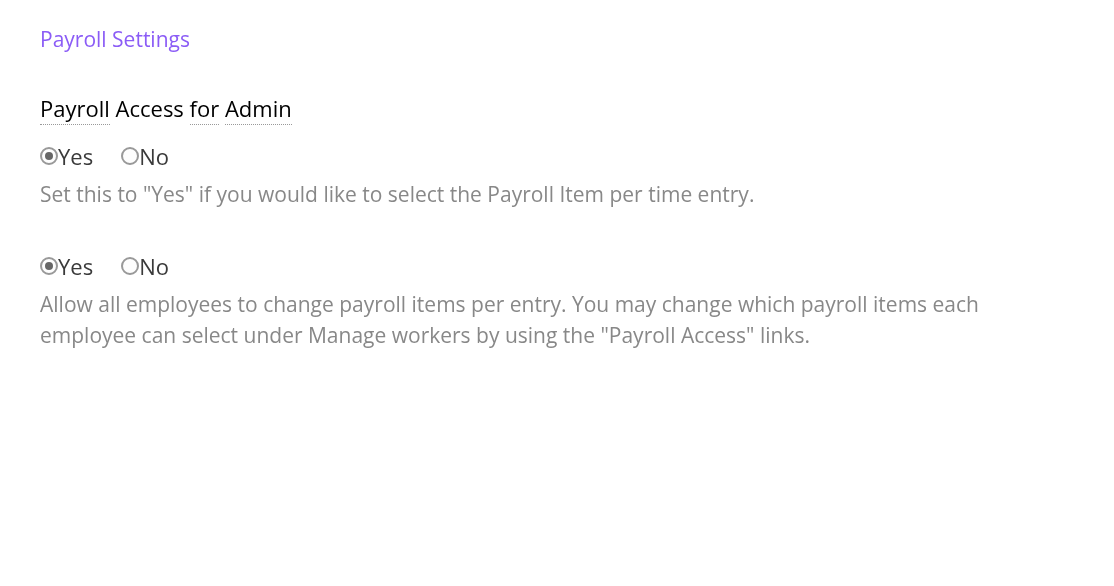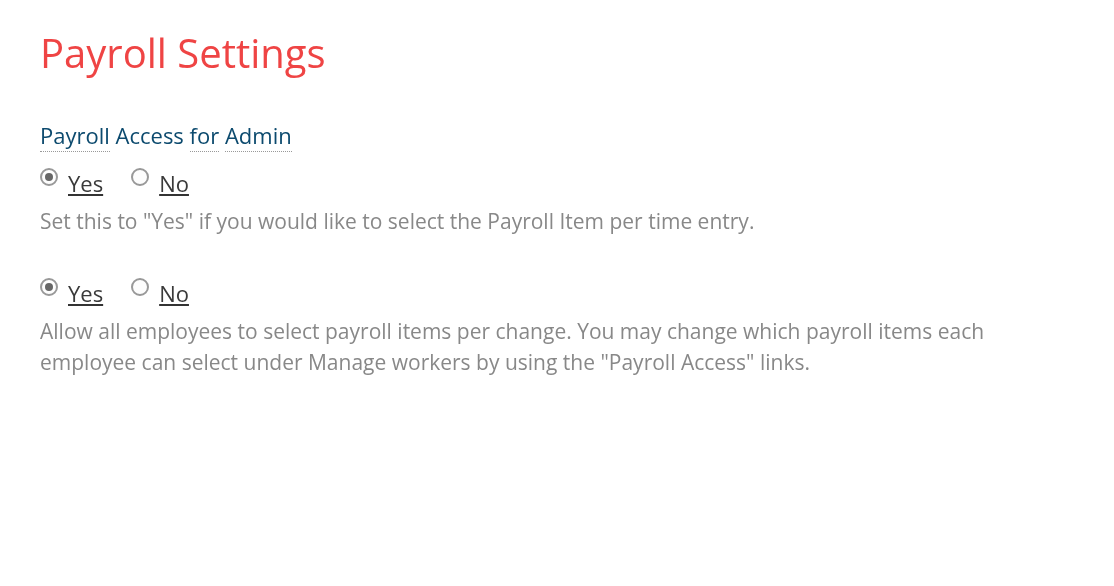--- a/index.html
+++ b/index.html
@@ -9,52 +9,50 @@
     }
     body {
       font-family: "Segoe UI", "Open Sans", -apple-system, sans-serif;
       background: #ffffff;
       color: #333;
       padding: 20px 40px;
       width: 1114px;
       height: 586px;
     }
     .page-title {
-      font-size: 40px;
+      font-size: 21px;
       font-weight: 400;
-      color: #ef4444;
+      color: #8b5cf6;
       margin-bottom: 40px;
       margin-top: 5px;
     }
     .section {
       margin-bottom: 40px;
     }
     .section-title {
       font-size: 22px;
       font-weight: 400;
-      color: #0c4a6e;
+      color: #000000;
       margin-bottom: 18px;
       display: inline-block;
     }
     .section-title .dotted {
       border-bottom: 1px dotted #999;
       padding-bottom: 1px;
     }
     .radio-group {
       display: flex;
       align-items: center;
       gap: 28px;
       margin-bottom: 8px;
     }
     .radio-option {
       display: flex;
-      align-items: flex-start;
-      gap: 10px;
+      align-items: center;
       cursor: pointer;
-      text-decoration: underline;
     }
     .radio-circle {
       width: 18px;
       height: 18px;
       border: 2px solid #999;
       border-radius: 50%;
       display: inline-flex;
       align-items: center;
       justify-content: center;
       background: #fdfdfd;
@@ -106,14 +104,14 @@
   <div class="radio-group">
     <label class="radio-option">
       <span class="radio-circle selected"></span>
       <span class="radio-label">Yes</span>
     </label>
     <label class="radio-option">
       <span class="radio-circle"></span>
       <span class="radio-label">No</span>
     </label>
   </div>
-  <p class="help-text">Allow all employees to select payroll items per change. You may change which payroll items each employee can select under Manage workers by using the "Payroll Access" links.</p>
+  <p class="help-text">Allow all employees to change payroll items per entry. You may change which payroll items each employee can select under Manage workers by using the "Payroll Access" links.</p>
 </div>
 
 </body></html>

